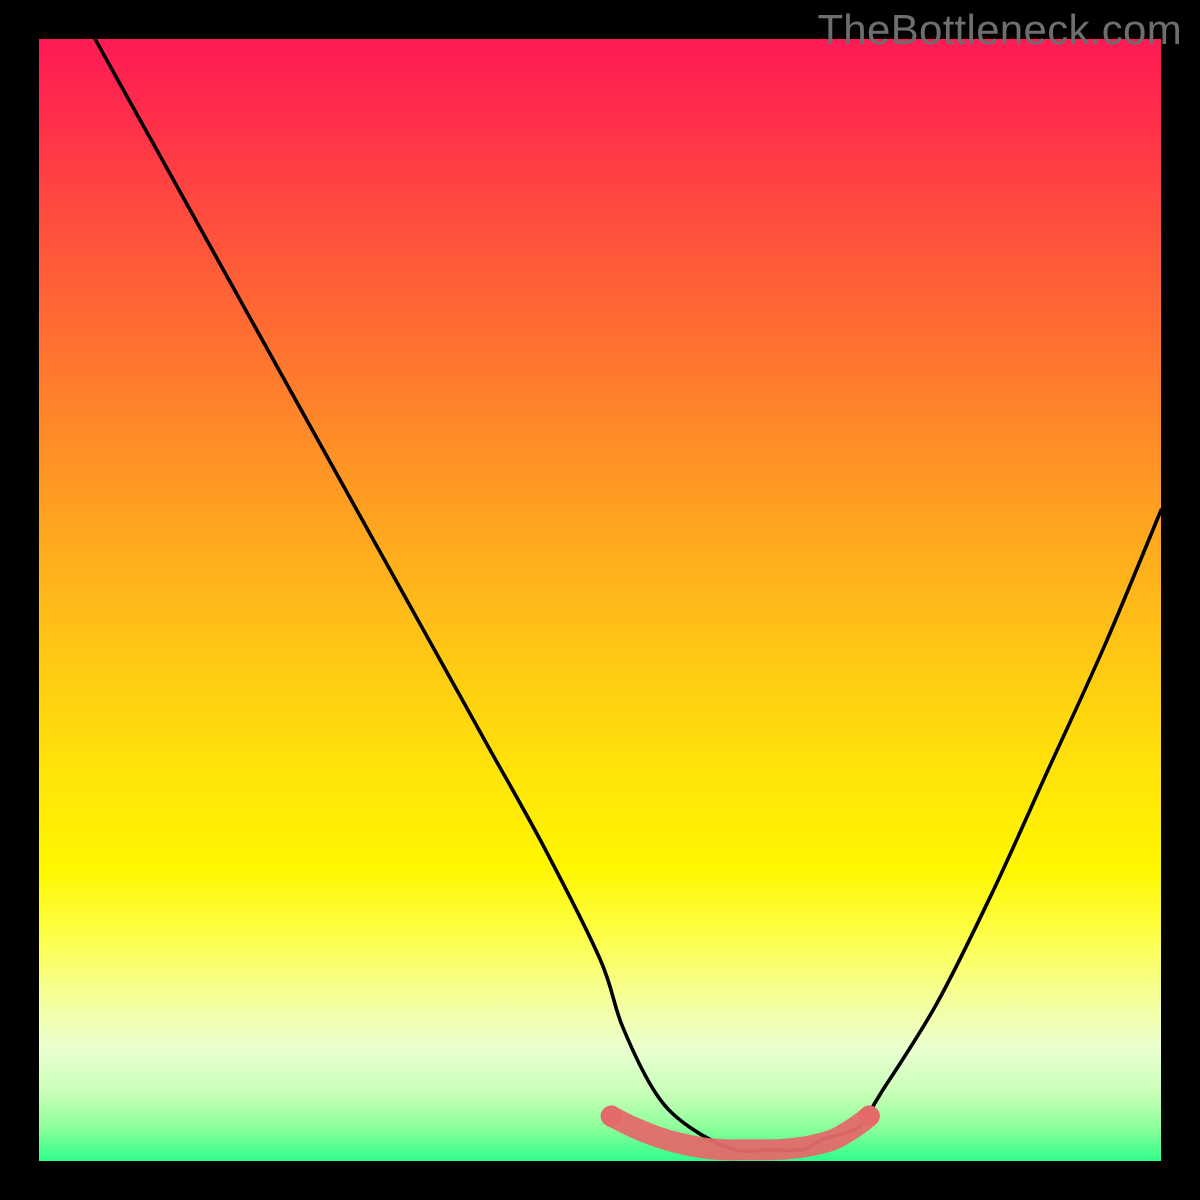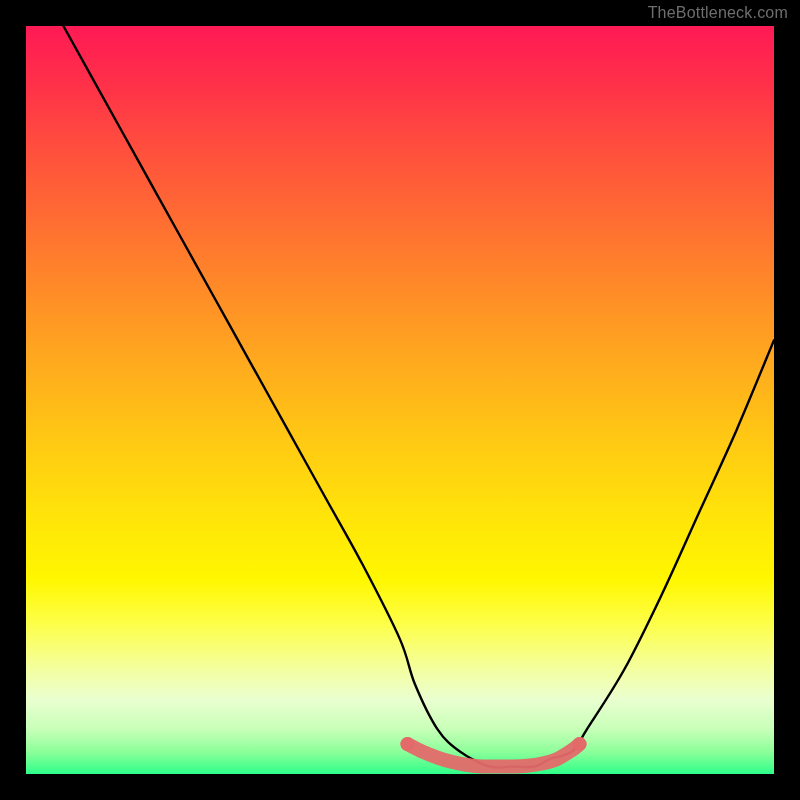--- a/index.html
+++ b/index.html
@@ -46,21 +46,21 @@
       #c8ffb8 94%,
       #8dff9a 97%,
       #2eff8a 100%
     );
   }
   .watermark {
     position: absolute;
     top: 4px;
     right: 12px;
     color: #6e6e6e;
-    font-size: 16px;
+    font-size: 28px;
     font-weight: 500;
     letter-spacing: 0.2px;
     user-select: none;
     text-align: right;
   }
   svg.curve-layer {
     position: absolute;
     inset: 0;
   }
 </style>

